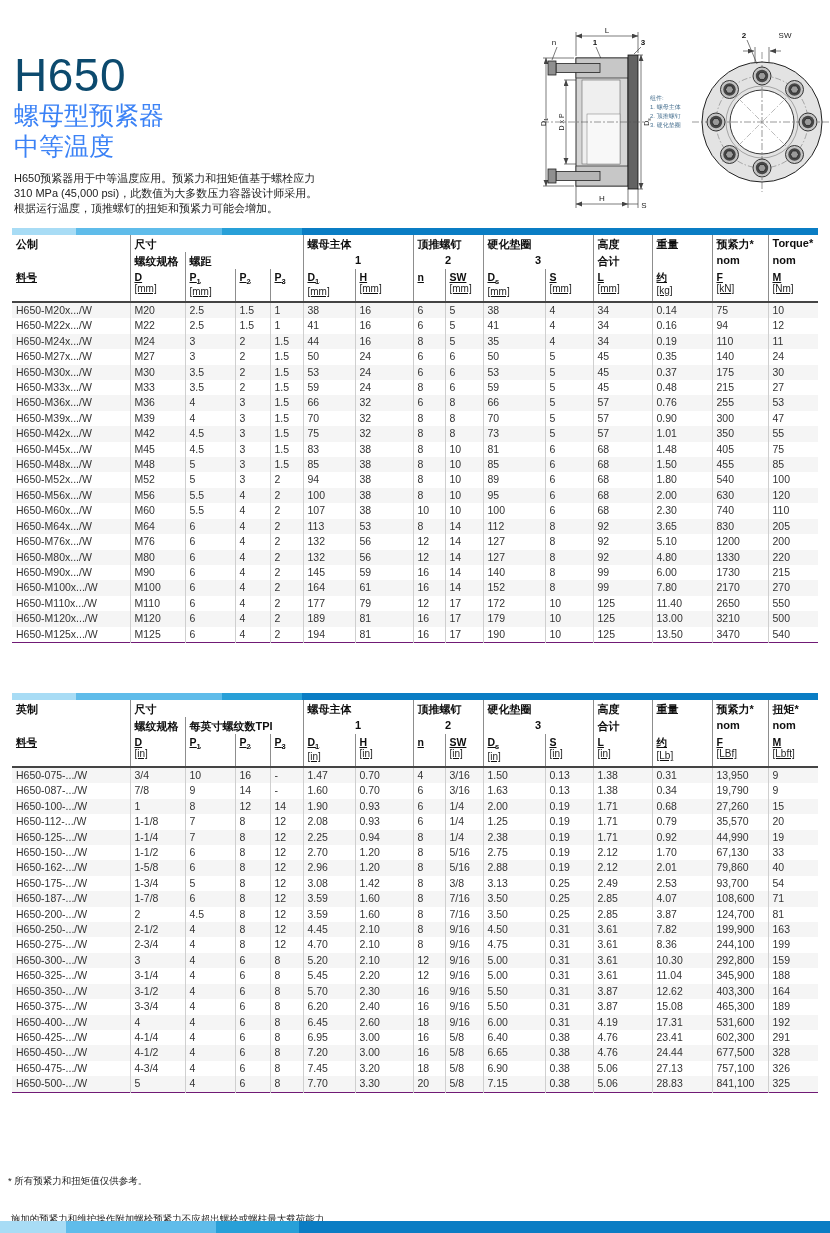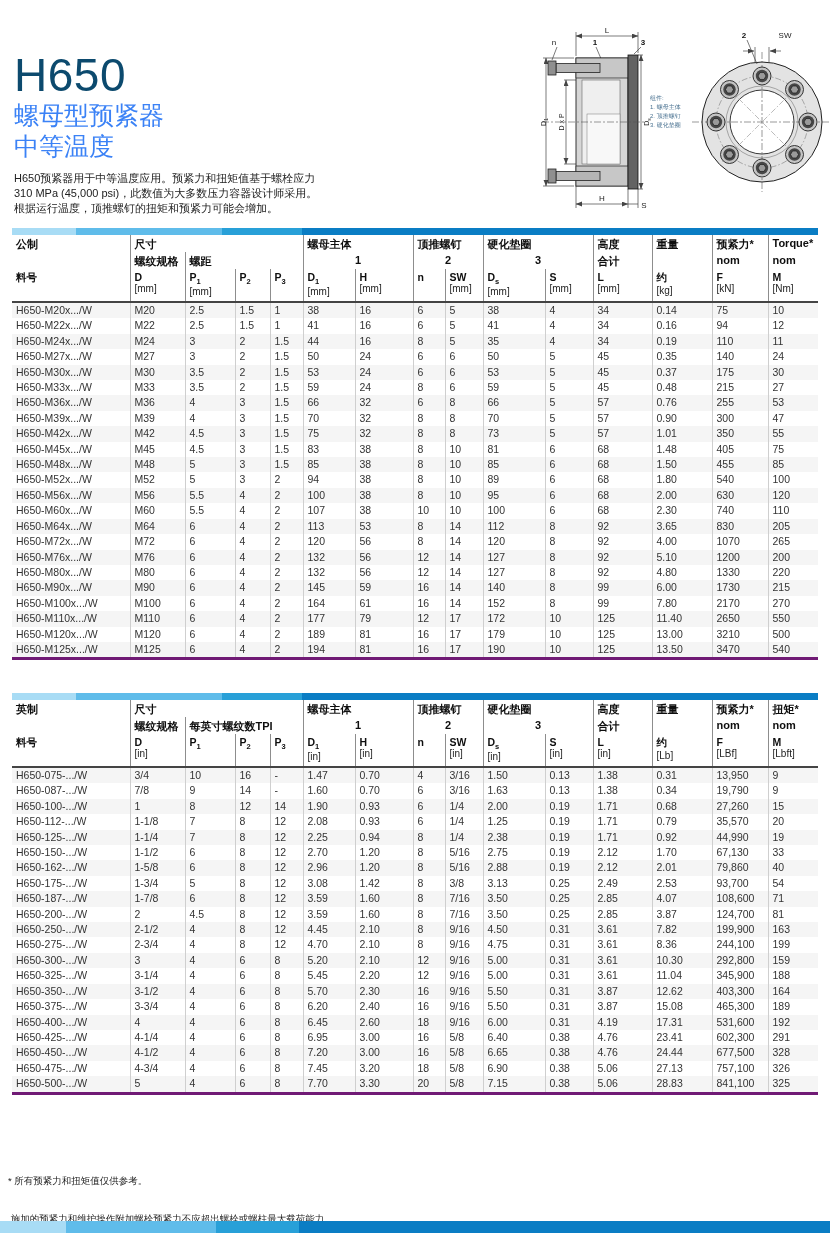--- a/index.html
+++ b/index.html
@@ -17,28 +17,28 @@
   .tbl{position:absolute;left:12px;width:806px;}
   .tbl-metric{top:228px;}
   .tbl-imperial{top:693px;}
   .bar{height:7px;background:linear-gradient(90deg,#a8dcf5 0,#a8dcf5 8%,#5fbcea 8%,#5fbcea 26%,
        #28a0d8 26%,#28a0d8 36%,#0a7dc4 36%,#0a7dc4 100%);}
   table{width:100%;border-collapse:collapse;table-layout:fixed;}
   th,td{font-size:10.5px;padding:0 4px;text-align:left;vertical-align:bottom;overflow:hidden;white-space:nowrap;}
   thead th{font-weight:bold;color:#0e0e0e;vertical-align:top;padding-top:2px;}
   thead tr.rA th{font-size:11px;height:15px;}
   thead tr.rB th{font-size:11px;height:15px;}
-  thead tr.rC th{height:30px;}
+  thead tr.rC th{height:30px;text-decoration:underline;}
   thead tr.rC .unit{font-weight:normal;font-size:10px;color:#222;}
   thead th.bl{border-left:1px solid #8d8d8d;}
   thead{border-bottom:2px solid #444;}
   tbody td{height:15.4px;line-height:15.4px;color:#333;vertical-align:middle;}
   tbody td:not(:first-child){border-left:1px solid #cfcfcf;}
   tbody tr:nth-child(odd){background:#f5f5f5;}
-  tbody{border-bottom:3px solid #701a75;}
+  tbody{border-bottom:1px solid #701a75;}
   .ctr{text-align:center;}
   sub{font-size:7.5px;}
   
   .footnotes{position:absolute;left:8px;top:1150px;font-size:9.5px;line-height:12.5px;color:#222;white-space:pre-wrap;}
   
   .bottombar{position:absolute;left:0;bottom:0;width:830px;height:12px;
        background:linear-gradient(90deg,#a8dcf5 0,#a8dcf5 8%,#5fbcea 8%,#5fbcea 26%,
        #28a0d8 26%,#28a0d8 36%,#0a7dc4 36%,#0a7dc4 100%);}
   svg text{font-family:"Liberation Sans","DejaVu Sans",sans-serif;}
 </style>
@@ -513,37 +513,20 @@
           <td>8</td>
           <td>14</td>
           <td>112</td>
           <td>8</td>
           <td>92</td>
           <td>3.65</td>
           <td>830</td>
           <td>205</td>
         </tr>
           <tr>
-          <td>H650-M72x.../W</td>
-          <td>M72</td>
-          <td>6</td>
-          <td>4</td>
-          <td>2</td>
-          <td>120</td>
-          <td>56</td>
-          <td>8</td>
-          <td>14</td>
-          <td>120</td>
-          <td>8</td>
-          <td>92</td>
-          <td>4.00</td>
-          <td>1070</td>
-          <td>265</td>
-        </tr>
-          <tr>
           <td>H650-M76x.../W</td>
           <td>M76</td>
           <td>6</td>
           <td>4</td>
           <td>2</td>
           <td>132</td>
           <td>56</td>
           <td>12</td>
           <td>14</td>
           <td>127</td>

